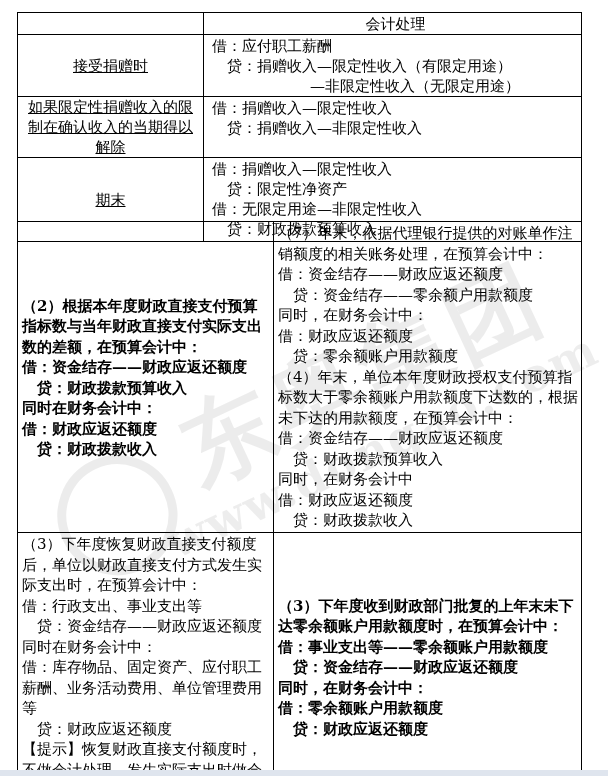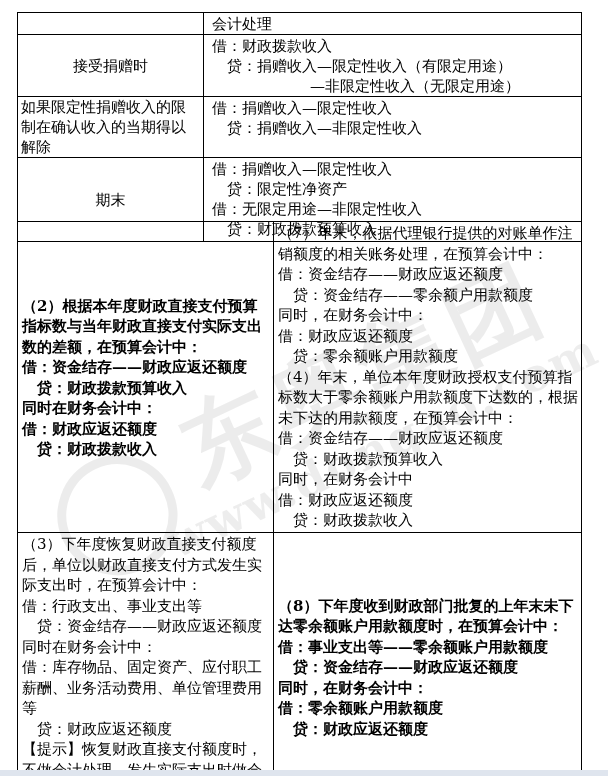--- a/index.html
+++ b/index.html
@@ -19,24 +19,24 @@
 
   
   table { border-collapse:collapse; table-layout:fixed; position:absolute; left:17px;
           background:transparent; z-index:1; }
   #tbl-donation { top:12px; width:564px; }
   #tbl-fiscal   { top:221px; width:564px; }
   td { border:1px solid #000; vertical-align:top; font-size:15px; line-height:20px;
        overflow:hidden; }
 
   
-  #tbl-donation .c-label { width:186px; text-align:center; vertical-align:middle; padding:0 3px; }
-  #tbl-donation .c-label.long { text-align:left;margin-left:14px; }
+  #tbl-donation .c-label { width:186px; text-align:center; vertical-align:middle; padding:0 3px;text-decoration:underline; }
+  #tbl-donation .c-label.long { text-align:center;margin-left:14px; }
   #tbl-donation .c-entry { width:378px; padding:1px 2px 0 8px; }
-  #tbl-donation .c-head  { }
+  #tbl-donation .c-head  { text-align:center; }
 
   
   #tbl-fiscal td { line-height:20.5px; }
   #tbl-fiscal .c-left  { width:256px; padding:1px 2px 0 4px; }
   #tbl-fiscal .c-right { width:308px; padding:1px 2px 0 4px; }
   .vmid { vertical-align:middle;font-weight:bold; }
 
   .line { white-space:pre-wrap; }
   .line.ind1 { padding-left:15px; }
   .line.ind2 { padding-left:98px; }
@@ -62,21 +62,21 @@
         <col style="width:378px">
       </colgroup>
     <tbody>
         <tr style="height:21px">
       <td class="c-label"></td>
       <td class="c-entry c-head">会计处理</td>
     </tr>
     <tr style="height:61px">
       <td class="c-label">接受捐赠时</td>
       <td class="c-entry">
-            <div class="line ind0">借：财政拨款收入</div>
+            <div class="line ind0">借：应付职工薪酬</div>
             <div class="line ind1">贷：捐赠收入—限定性收入（有限定用途）</div>
             <div class="line ind2">—非限定性收入（无限定用途）</div>
           </td>
     </tr>
     <tr style="height:43px">
       <td class="c-label long">如果限定性捐赠收入的限制在确认收入的当期得以解除</td>
       <td class="c-entry">
             <div class="line ind0">借：捐赠收入—限定性收入</div>
             <div class="line ind1">贷：捐赠收入—非限定性收入</div>
           </td>
@@ -127,21 +127,21 @@
       <td class="c-left">
             <div class="line ind0">（3）下年度恢复财政直接支付额度后，单位以财政直接支付方式发生实际支出时，在预算会计中：</div>
             <div class="line ind0">借：行政支出、事业支出等</div>
             <div class="line ind1">贷：资金结存——财政应返还额度</div>
             <div class="line ind0">同时在财务会计中：</div>
             <div class="line ind0">借：库存物品、固定资产、应付职工薪酬、业务活动费用、单位管理费用等</div>
             <div class="line ind1">贷：财政应返还额度</div>
             <div class="line ind0">【提示】恢复财政直接支付额度时，不做会计处理，发生实际支出时做会计处理。</div>
           </td>
       <td class="c-right vmid">
-            <div class="line ind0">（8）下年度收到财政部门批复的上年末未下达零余额账户用款额度时，在预算会计中：</div>
+            <div class="line ind0">（3）下年度收到财政部门批复的上年末未下达零余额账户用款额度时，在预算会计中：</div>
             <div class="line ind0">借：事业支出等——零余额账户用款额度</div>
             <div class="line ind1">贷：资金结存——财政应返还额度</div>
             <div class="line ind0">同时，在财务会计中：</div>
             <div class="line ind0">借：零余额账户用款额度</div>
             <div class="line ind1">贷：财政应返还额度</div>
           </td>
     </tr>
   </tbody>
     </table>
 

